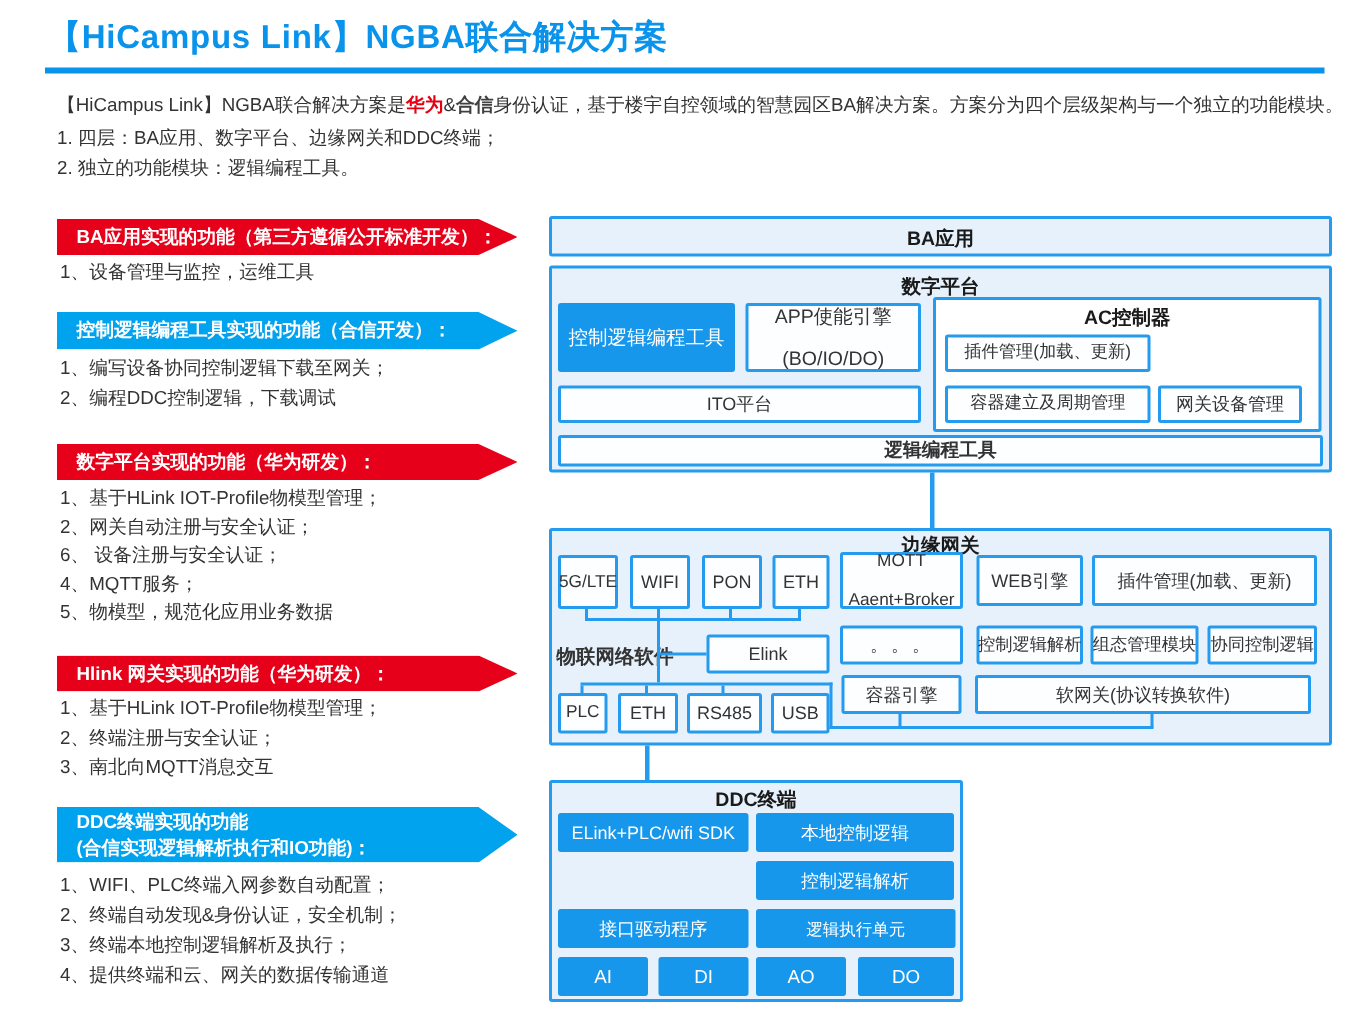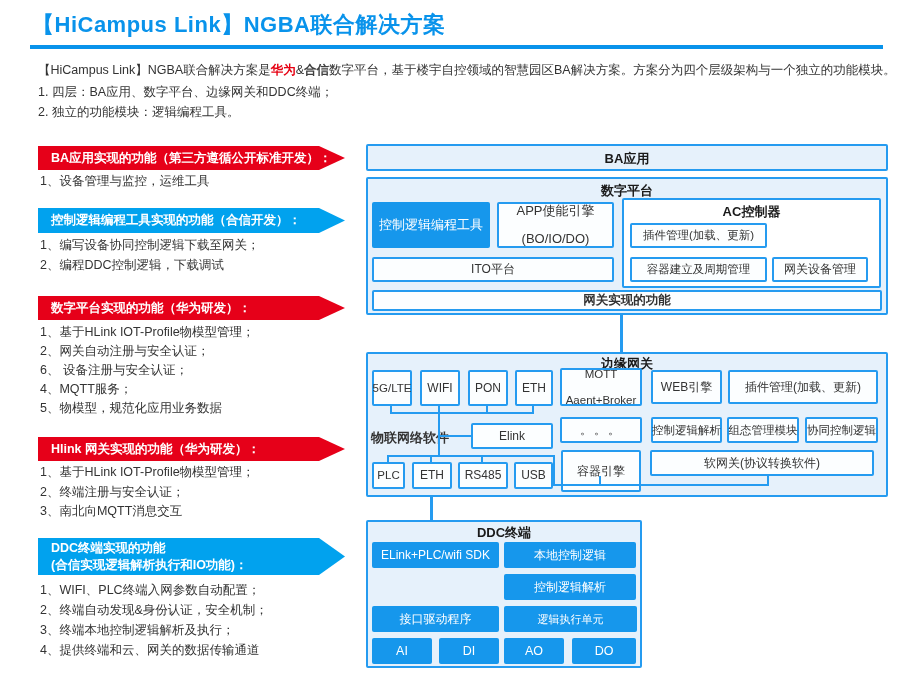--- a/index.html
+++ b/index.html
@@ -43,21 +43,21 @@
 </style>
 </head>
 <body>
 
 <div class="page">
 
   <div class="page-title">【HiCampus Link】NGBA联合解决方案</div>
   <div class="title-rule"></div>
 
   <div class="intro-line" style="top:62px;">
-    <span>【HiCampus Link】NGBA联合解决方案是</span><span class="vendor-a">华为</span><span>&amp;</span><span class="vendor-b">合信</span><span>数字平台，基于楼宇自控领域的智慧园区BA解决方案。方案分为四个层级架构与一个独立的功能模块。</span>
+    <span>【HiCampus Link】NGBA联合解决方案是</span><span class="vendor-a">华为</span><span>&amp;</span><span class="vendor-b">合信</span><span>身份认证，基于楼宇自控领域的智慧园区BA解决方案。方案分为四个层级架构与一个独立的功能模块。</span>
   </div>
   <div class="intro-line" style="top:84px;">1. 四层：BA应用、数字平台、边缘网关和DDC终端；</div>
   <div class="intro-line" style="top:104px;">2. 独立的功能模块：逻辑编程工具。</div>
 
   <div class="banner red" style="top:146px;height:24px;">
     <span>BA应用实现的功能（第三方遵循公开标准开发）：</span>
   </div>
   <div class="feat-item" style="top:173px;">1、设备管理与监控，运维工具</div>
 
   <div class="banner blue" style="top:208px;height:25px;">
@@ -102,21 +102,21 @@
     <span>APP使能引擎</span>
     <span>(BO/IO/DO)</span>
   </div>
   <div class="whitepanel" style="left:622px;top:198px;width:259px;height:90px;">
     <div class="panel-title" style="top:3px;">AC控制器</div>
   </div>
   <div class="wbox small" style="left:630px;top:223px;width:137px;height:25px;">插件管理(加载、更新)</div>
   <div class="wbox small" style="left:630px;top:257px;width:137px;height:25px;">容器建立及周期管理</div>
   <div class="wbox" style="left:772px;top:257px;width:96px;height:25px;">网关设备管理</div>
   <div class="wbox" style="left:372px;top:257px;width:242px;height:25px;">ITO平台</div>
-  <div class="wbox bold" style="left:372px;top:290px;width:510px;height:21px;font-size:12.5px;">网关实现的功能</div>
+  <div class="wbox bold" style="left:372px;top:290px;width:510px;height:21px;font-size:12.5px;">逻辑编程工具</div>
 
   <div class="cline" style="left:620px;top:315px;width:3px;height:37px;"></div>
 
   <div class="panel" style="left:366px;top:352px;width:522px;height:145px;"></div>
   <div class="panel-title" style="left:366px;width:522px;top:355px;text-align:center;">边缘网关</div>
   <div class="wbox" style="left:372px;top:370px;width:40px;height:36px;font-size:11.5px;">5G/LTE</div>
   <div class="wbox" style="left:420px;top:370px;width:40px;height:36px;">WIFI</div>
   <div class="wbox" style="left:468px;top:370px;width:40px;height:36px;">PON</div>
   <div class="wbox" style="left:515px;top:370px;width:38px;height:36px;">ETH</div>
   <div class="wbox small" style="left:560px;top:368px;width:82px;height:38px;">
@@ -128,21 +128,21 @@
   <div class="floatlabel" style="left:371px;top:429px;">物联网络软件</div>
   <div class="wbox" style="left:471px;top:423px;width:82px;height:26px;">Elink</div>
   <div class="wbox" style="left:560px;top:417px;width:82px;height:26px;letter-spacing:2px;">。。。</div>
   <div class="wbox small" style="left:651px;top:417px;width:71px;height:26px;">控制逻辑解析</div>
   <div class="wbox small" style="left:727px;top:417px;width:72px;height:26px;">组态管理模块</div>
   <div class="wbox small" style="left:805px;top:417px;width:73px;height:26px;">协同控制逻辑</div>
   <div class="wbox" style="left:372px;top:462px;width:33px;height:27px;font-size:11.5px;">PLC</div>
   <div class="wbox" style="left:412px;top:462px;width:40px;height:27px;">ETH</div>
   <div class="wbox" style="left:458px;top:462px;width:50px;height:27px;">RS485</div>
   <div class="wbox" style="left:514px;top:462px;width:39px;height:27px;">USB</div>
-  <div class="wbox" style="left:561px;top:450px;width:80px;height:42px;">容器引擎</div>
+  <div class="wbox" style="left:561px;top:450px;width:80px;height:26px;">容器引擎</div>
   <div class="wbox" style="left:650px;top:450px;width:224px;height:26px;">软网关(协议转换软件)</div>
 
   <div class="cline" style="left:390px;top:406px;width:2px;height:6px;"></div>
   <div class="cline" style="left:438px;top:406px;width:2px;height:6px;"></div>
   <div class="cline" style="left:486px;top:406px;width:2px;height:6px;"></div>
   <div class="cline" style="left:532px;top:406px;width:2px;height:6px;"></div>
   <div class="cline" style="left:390px;top:412px;width:144px;height:2px;"></div>
   <div class="cline" style="left:438px;top:412px;width:2px;height:43px;"></div>
   <div class="cline" style="left:438px;top:435px;width:33px;height:2px;"></div>
   <div class="cline" style="left:387px;top:455px;width:168px;height:2px;"></div>

